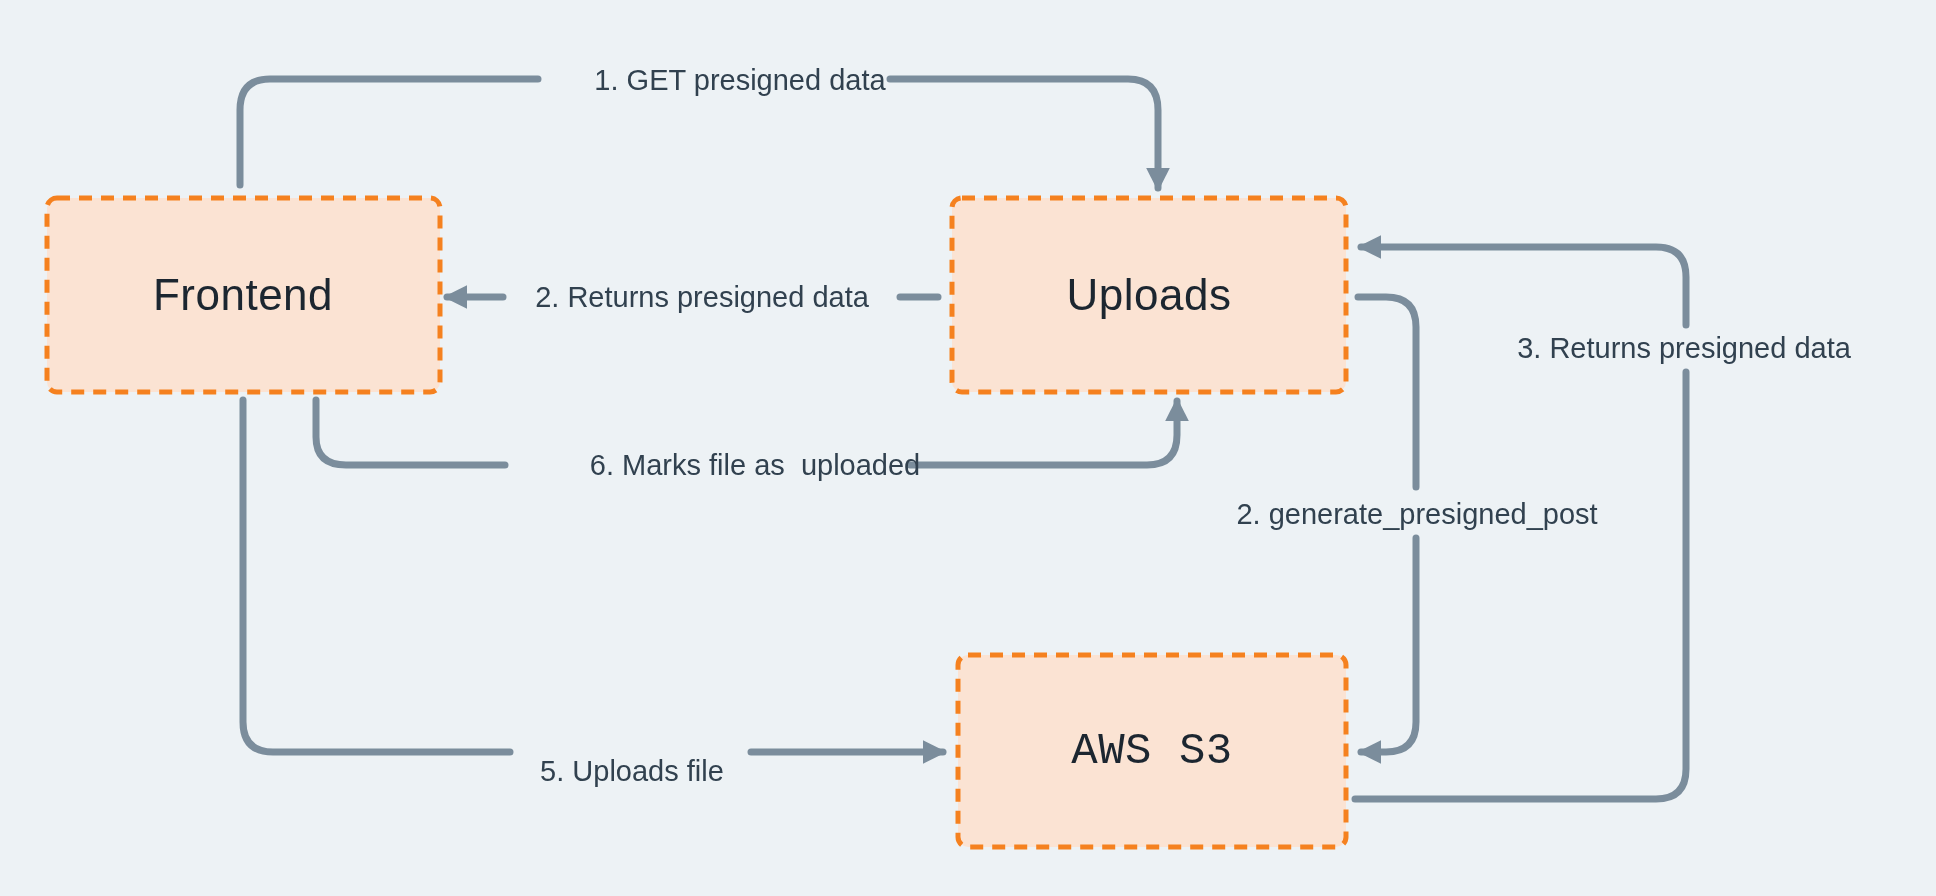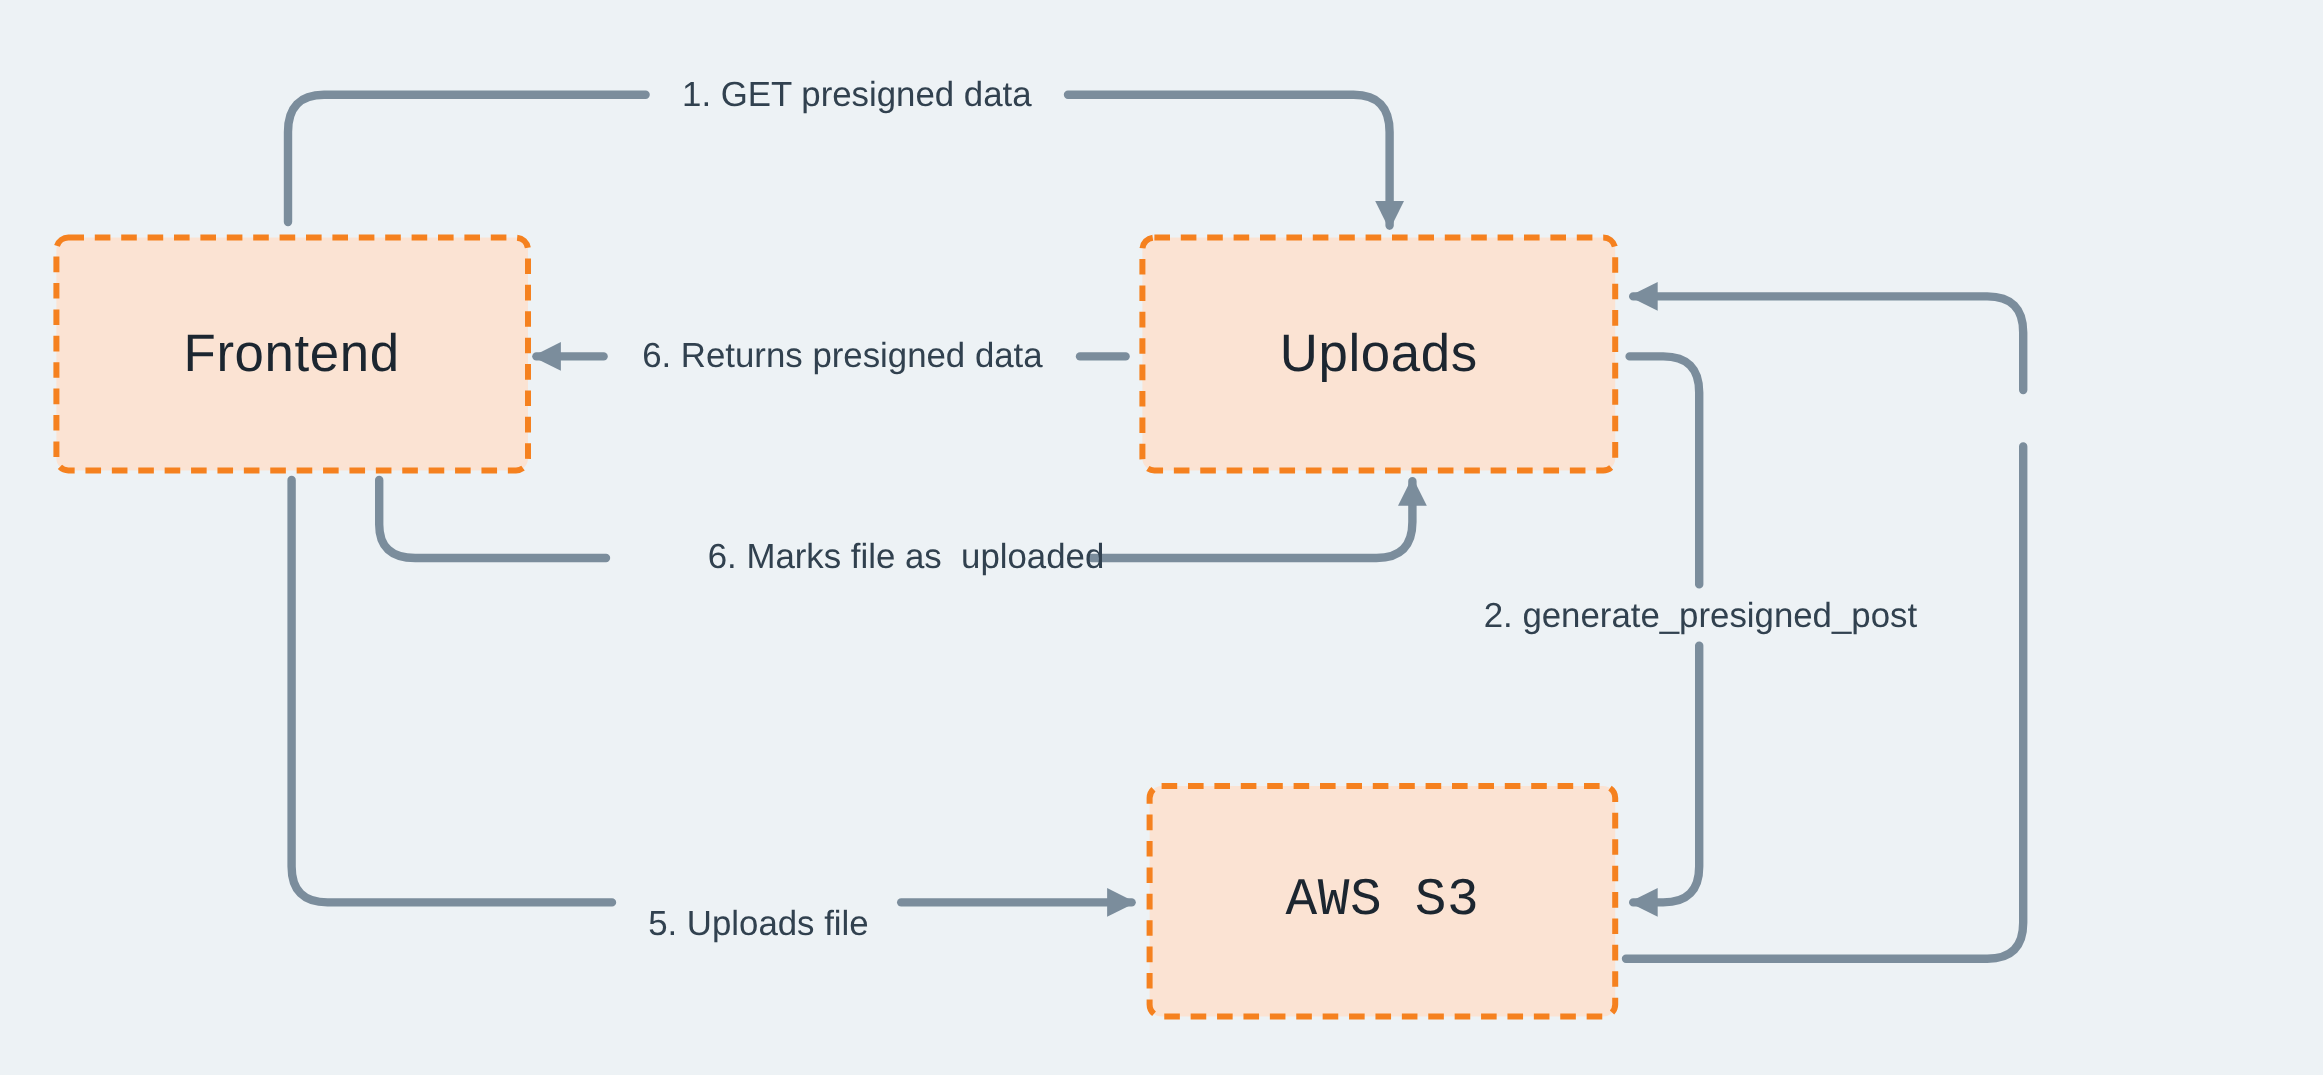--- a/index.html
+++ b/index.html
@@ -100,19 +100,20 @@
     <g>
       <path class="edge" d="M 243 400 L 243 722 Q 243 752 273 752 L 510 752"></path>
       <path class="edge" d="M 751 752 L 943 752" marker-end="url(#arrowhead)"></path>
     </g>
   </svg>
 
   <div class="node-label" style="left:243px; top:295px;">Frontend</div>
   <div class="node-label" style="left:1149px; top:295px;">Uploads</div>
   <div class="node-label" style="left:1152px; top:751px;font-family:Liberation Mono, monospace;">AWS S3</div>
 
-  <div class="step-label" style="left:714px; top:80px;">1. GET presigned data</div>
+  <div class="step-label" style="left:740px; top:80px;">1. GET presigned data</div>
   <div class="step-label" style="left:1417px; top:514px;">2. generate_presigned_post</div>
-  <div class="step-label" style="left:702px; top:297px;">6. Returns presigned data</div>
+  <div class="step-label" style="left:1684px; top:348px;">3. Returns presigned data</div>
+  <div class="step-label" style="left:702px; top:297px;">2. Returns presigned data</div>
   <div class="step-label" style="left:632px; top:771px;">5. Uploads file</div>
   <div class="step-label" style="left:711px; top:465px;margin-left:44px;">6. Marks file as  uploaded</div>
 
 </div>
 
 </body></html>

